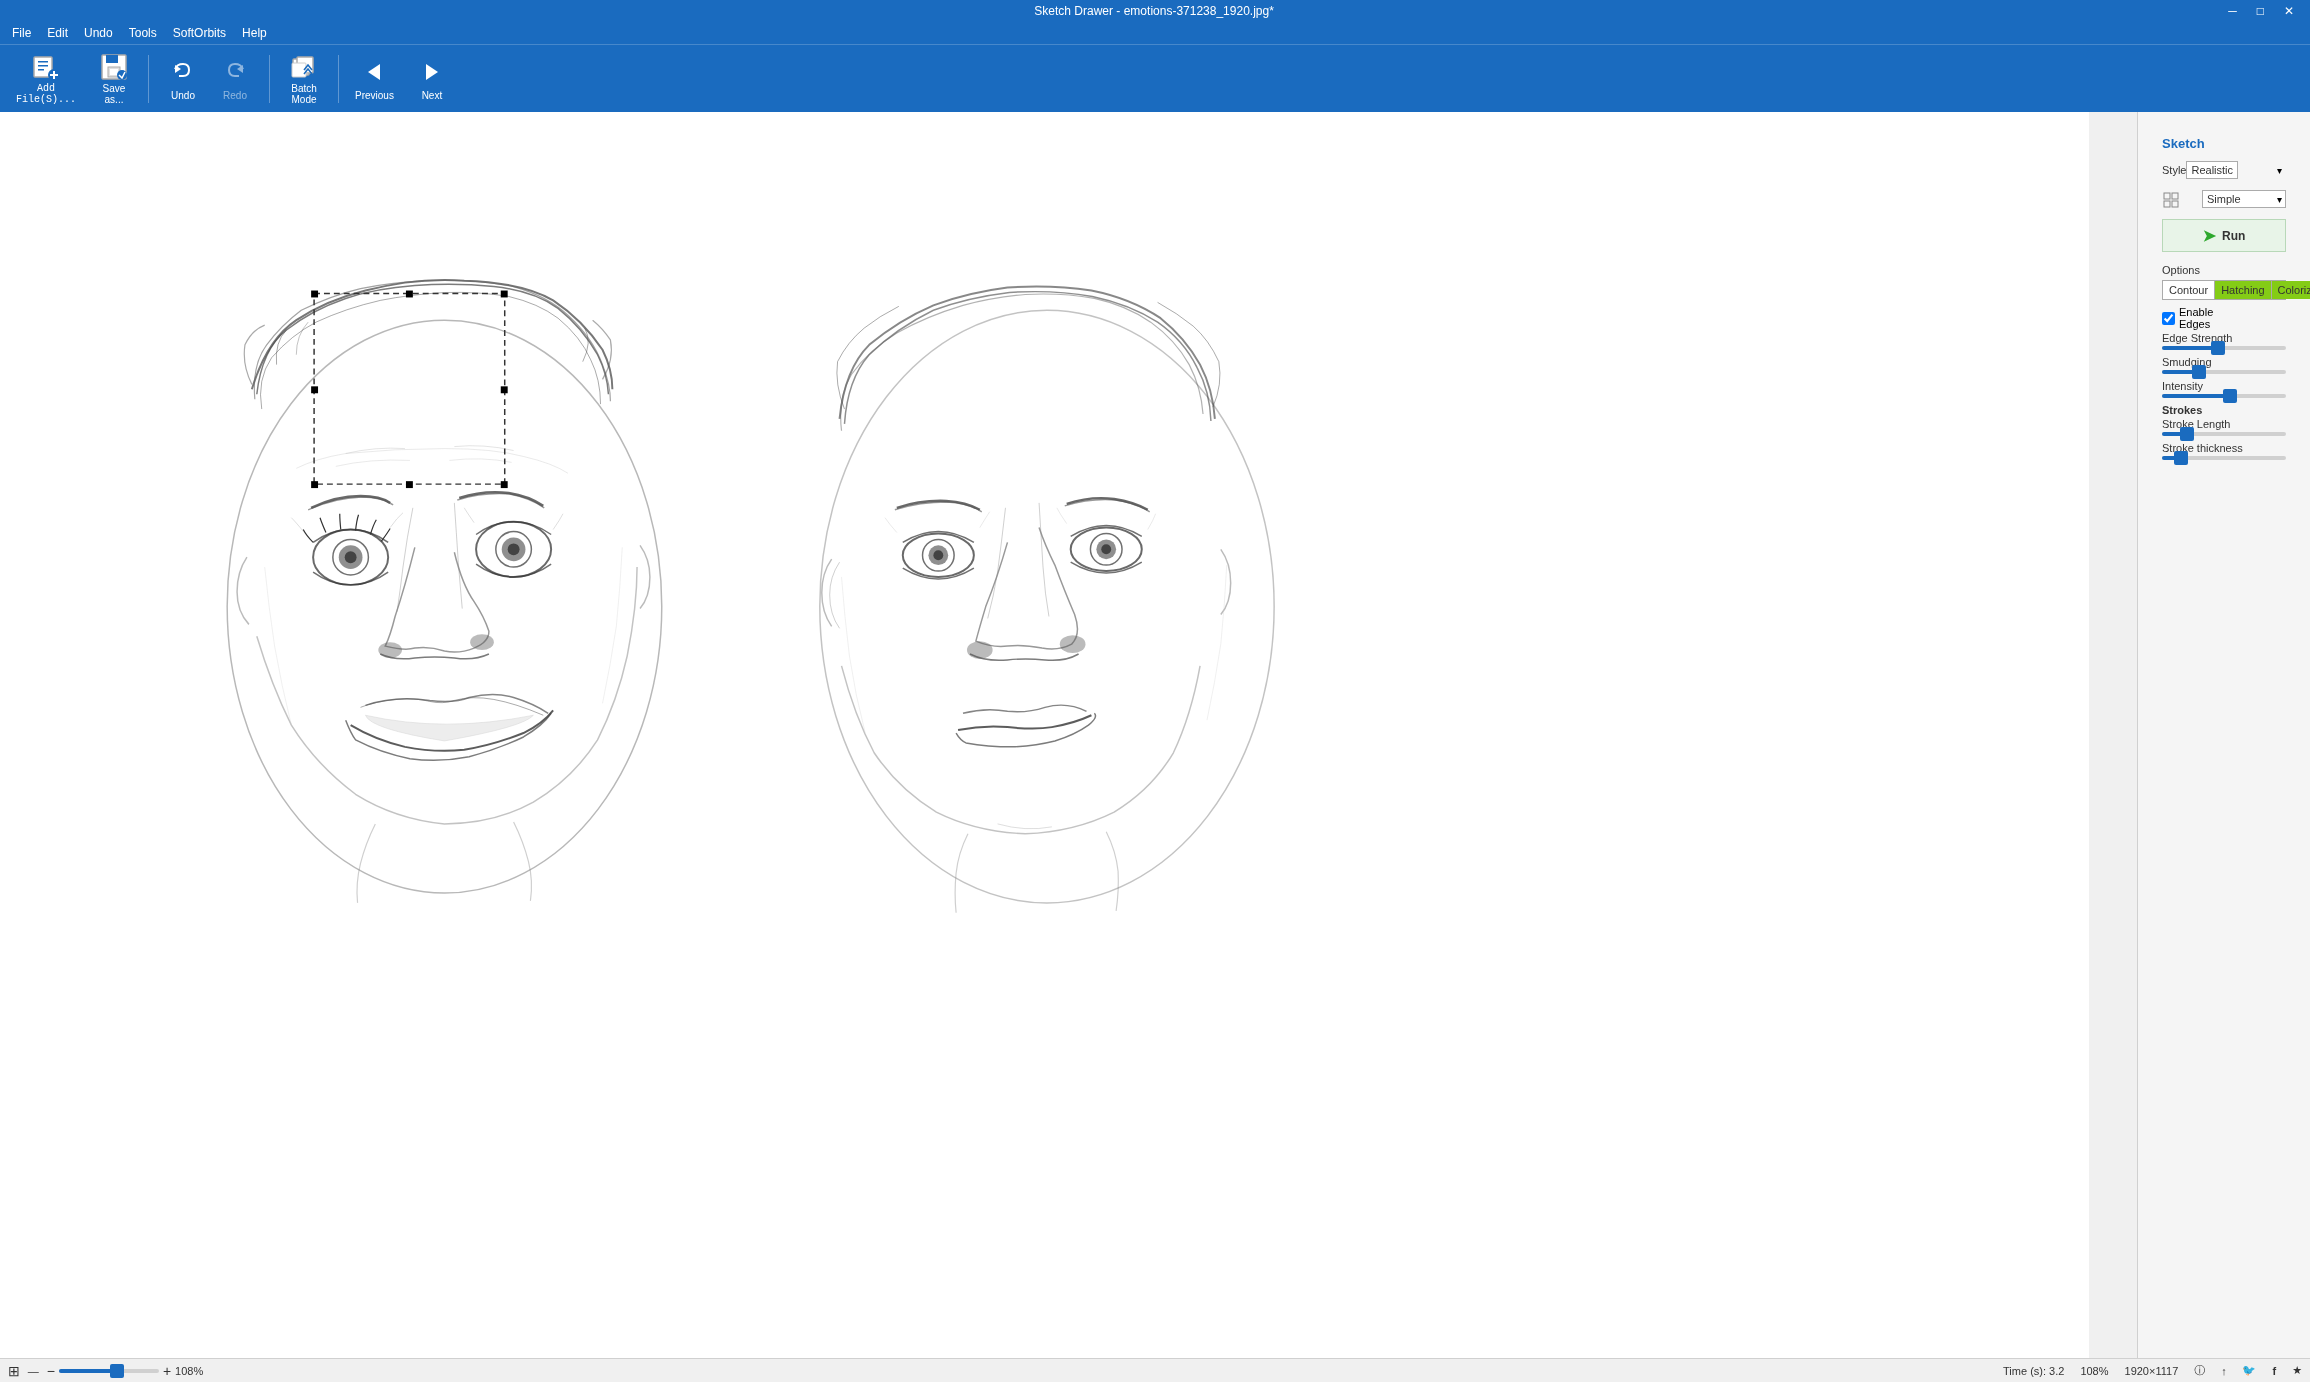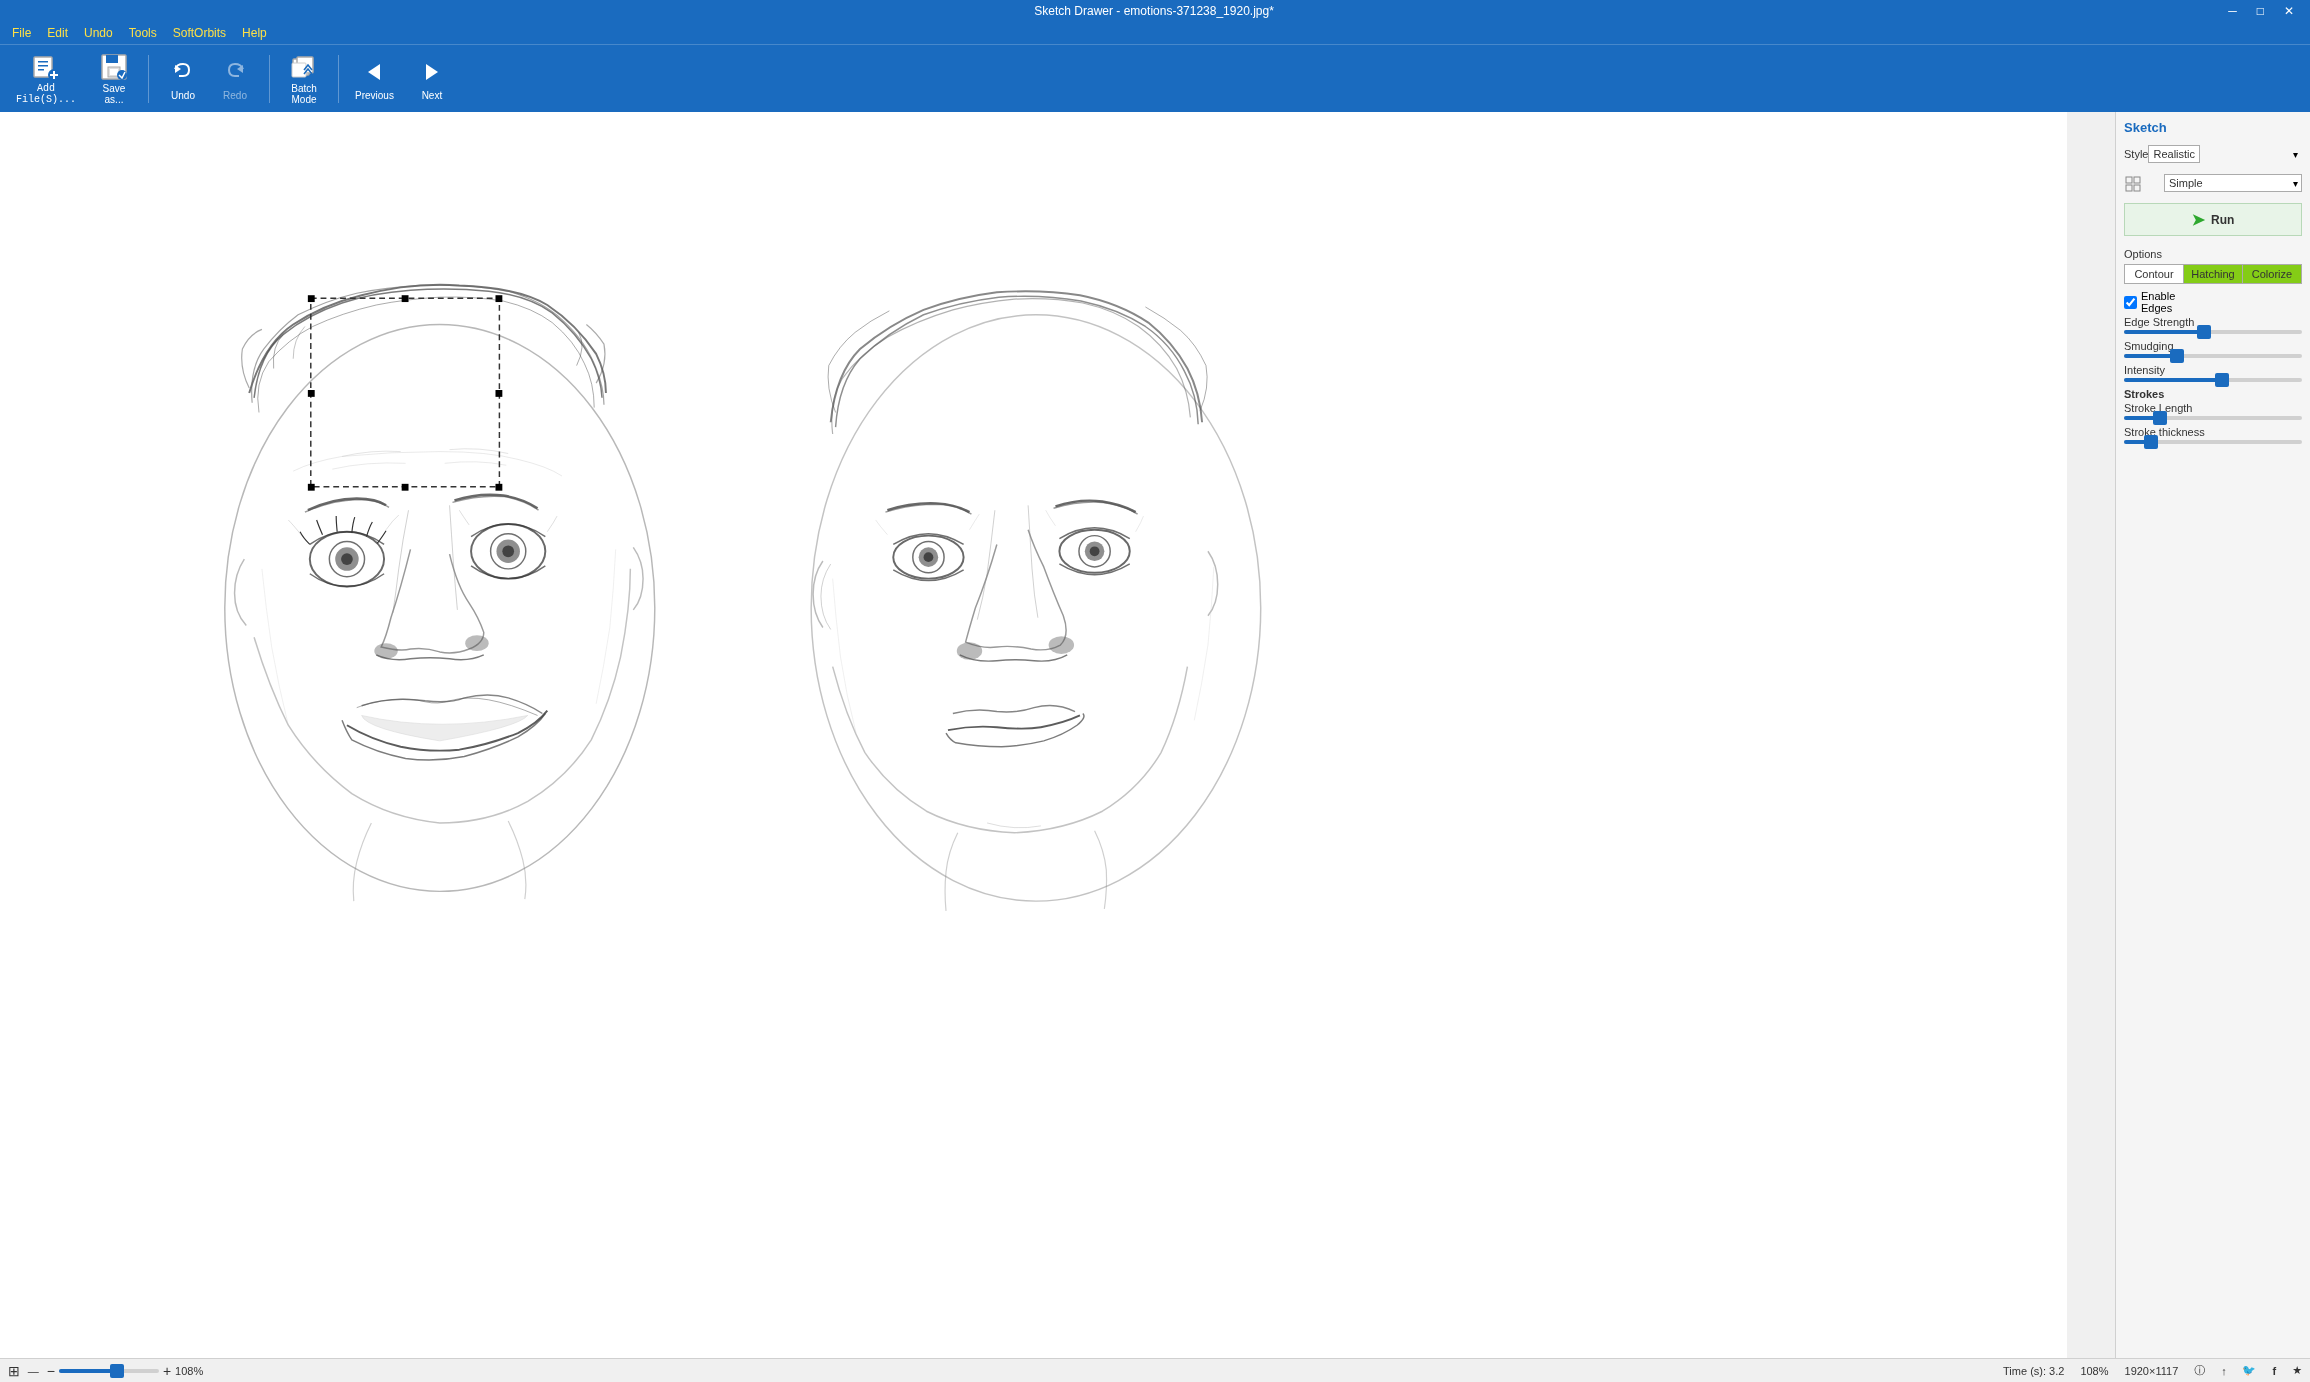--- a/index.html
+++ b/index.html
@@ -33,21 +33,21 @@
       height: 22px;
       display: flex;
       align-items: center;
       padding: 0 4px;
       color: white;
       font-size: 12px;
     }
     .menu-item {
       padding: 2px 8px;
       cursor: pointer;
-      color: #fde047;
+      color: #ffffff;
     }
 
     
     .toolbar {
       background: #1a6bbf;
       height: 68px;
       display: flex;
       align-items: center;
       padding: 0 8px;
       gap: 4px;
@@ -95,24 +95,24 @@
     
     .canvas-area {
       flex: 1;
       background: white;
       position: relative;
       overflow: hidden;
     }
 
     
     .right-panel {
-      width: 195px;
+      width: 173px;
       background: #f5f5f5;
       border-left: 1px solid #d0d0d0;
-      padding: 8px;
+      padding: 24px;
       overflow-y: auto;
       display: flex;
       flex-direction: column;
       gap: 6px;
       margin-left: 48px;
     }
 
     .panel-title {
       color: #1a6bbf;
       font-size: 13px;

